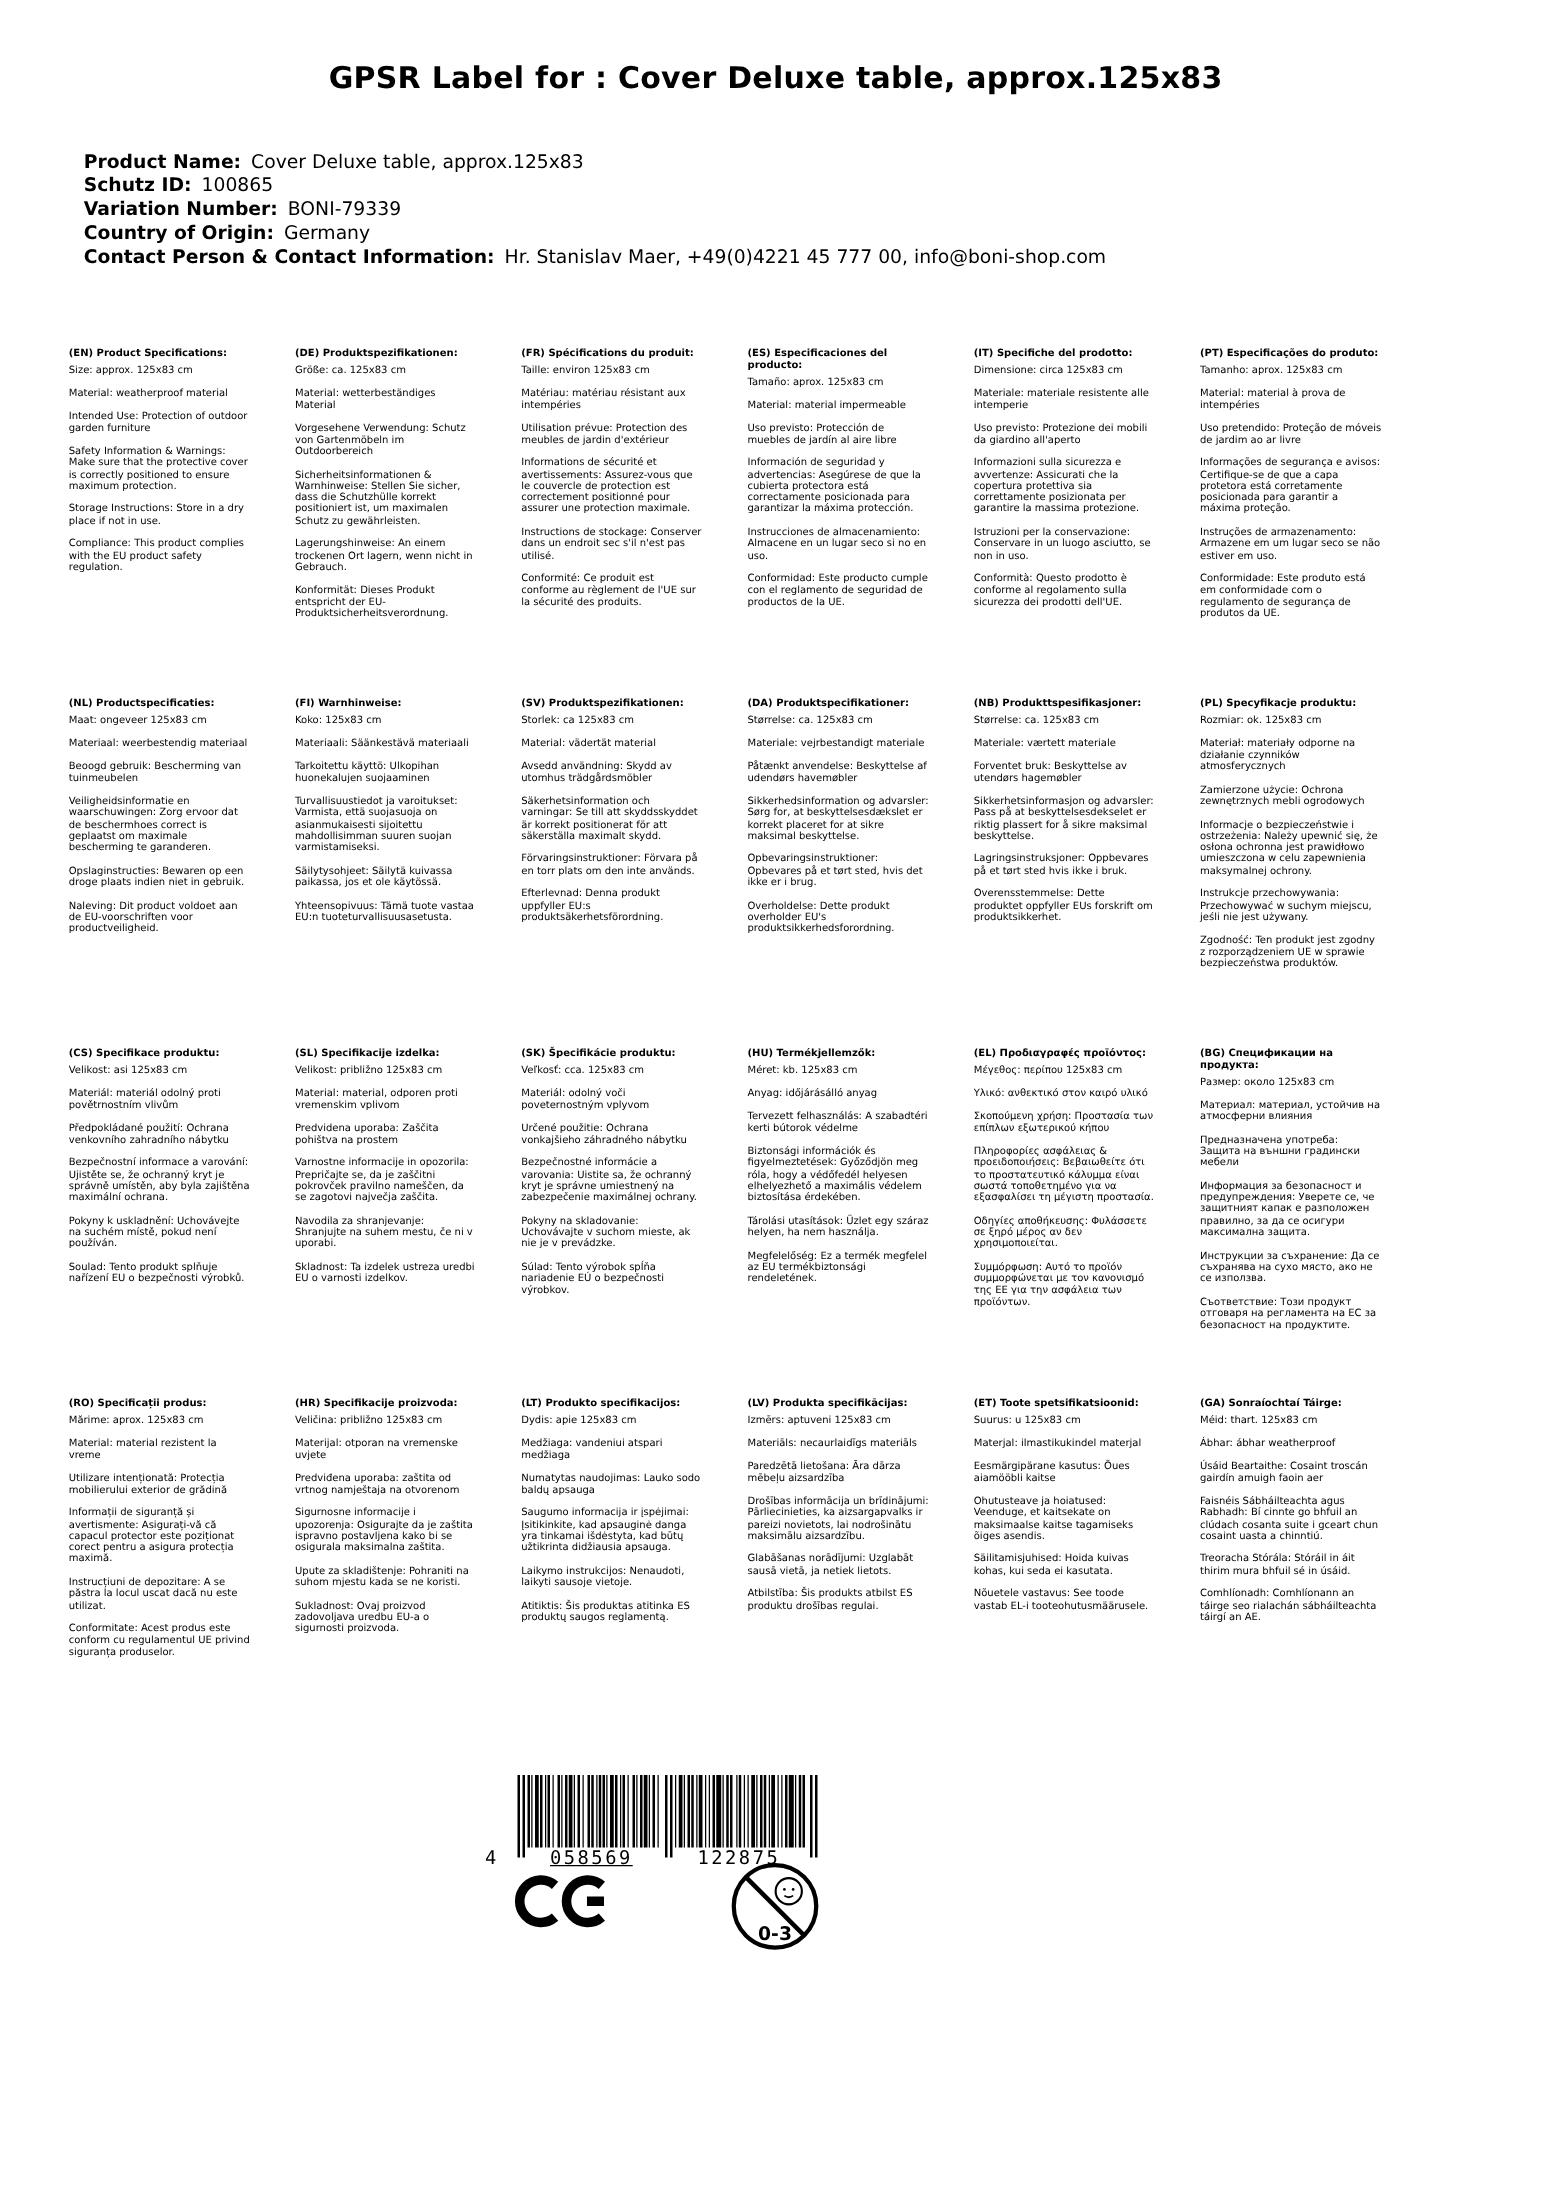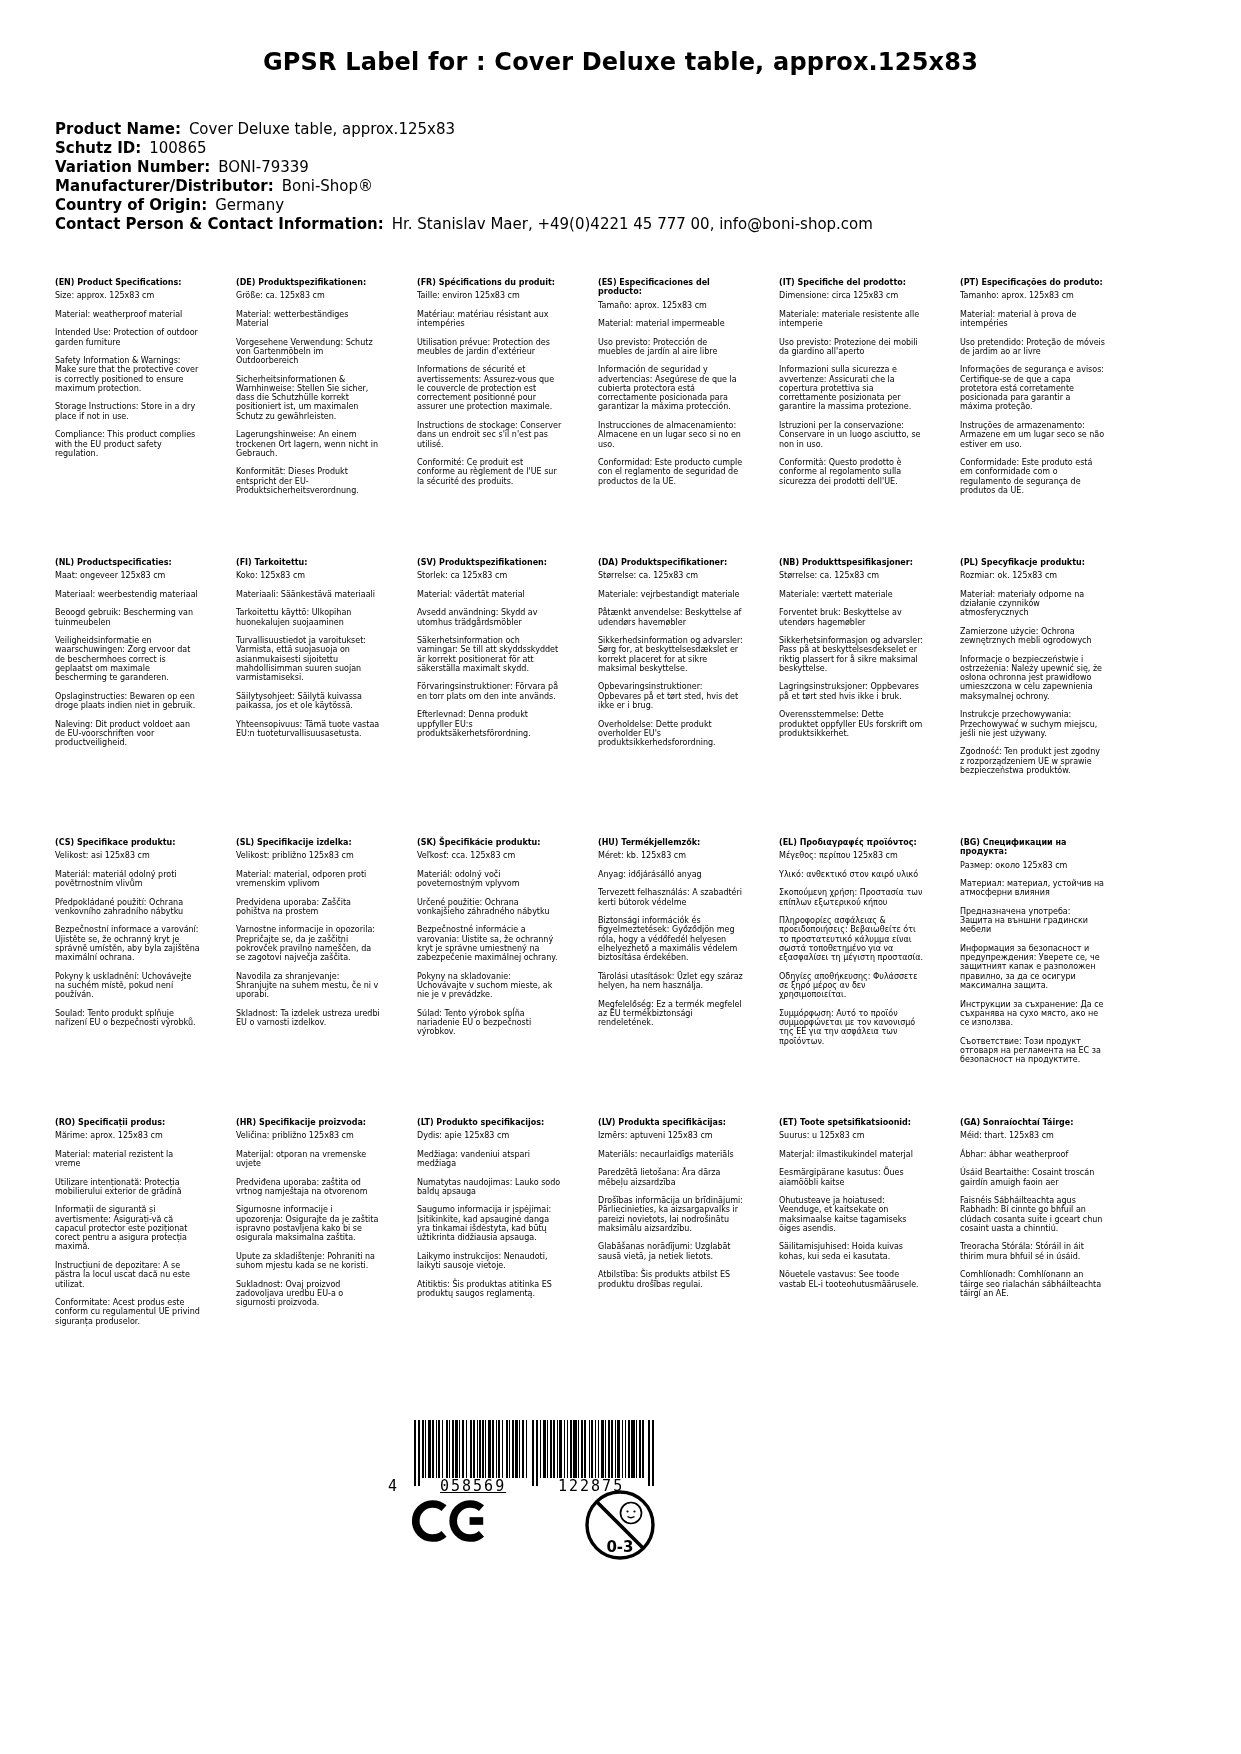--- a/index.html
+++ b/index.html
@@ -25,21 +25,21 @@
     letter-spacing: 0.2px;
   }
   .product-info {
     position: absolute;
     left: 55px;
     top: 120px;
     font-size: 15px;
     line-height: 19px;
   }
   .info-row { white-space: nowrap; }
-  .info-label { font-weight: bold; margin-right: 8px; }
+  .info-label { font-weight: bold; margin-right: 8px; margin-left: 12px; }
   .info-value { font-weight: normal; }
   .lang-grid {
     position: absolute;
     left: 55px;
     top: 278px;
     display: grid;
     grid-template-columns: repeat(6, 145px);
     column-gap: 36px;
     grid-template-rows: repeat(4, 280px);
   }
@@ -102,23 +102,20 @@
       </div>
 
       <div class="info-row">
         <span class="info-label">Schutz ID:</span><span class="info-value">100865</span>
       </div>
 
       <div class="info-row">
         <span class="info-label">Variation Number:</span><span class="info-value">BONI-79339</span>
       </div>
 
-      <div class="info-row">
-        <span class="info-label">Manufacturer/Distributor:</span><span class="info-value">Boni-Shop®</span>
-      </div>
 
       <div class="info-row">
         <span class="info-label">Country of Origin:</span><span class="info-value">Germany</span>
       </div>
 
       <div class="info-row">
         <span class="info-label">Contact Person &amp; Contact Information:</span><span class="info-value">Hr. Stanislav Maer, +49(0)4221 45 777 00, info@boni-shop.com</span>
       </div>
 
   </div>
@@ -224,21 +221,21 @@
 Beoogd gebruik: Bescherming van tuinmeubelen
 
 Veiligheidsinformatie en waarschuwingen: Zorg ervoor dat de beschermhoes correct is geplaatst om maximale bescherming te garanderen.
 
 Opslaginstructies: Bewaren op een droge plaats indien niet in gebruik.
 
 Naleving: Dit product voldoet aan de EU-voorschriften voor productveiligheid.</div>
       </div>
 
       <div class="lang-block">
-        <div class="lang-heading">(FI) Tarkoitettu:</div>
+        <div class="lang-heading">(FI) Warnhinweise:</div>
         <div class="lang-body">Koko: 125x83 cm
 
 Materiaali: Säänkestävä materiaali
 
 Tarkoitettu käyttö: Ulkopihan huonekalujen suojaaminen
 
 Turvallisuustiedot ja varoitukset: Varmista, että suojasuoja on asianmukaisesti sijoitettu mahdollisimman suuren suojan varmistamiseksi.
 
 Säilytysohjeet: Säilytä kuivassa paikassa, jos et ole käytössä.
 

